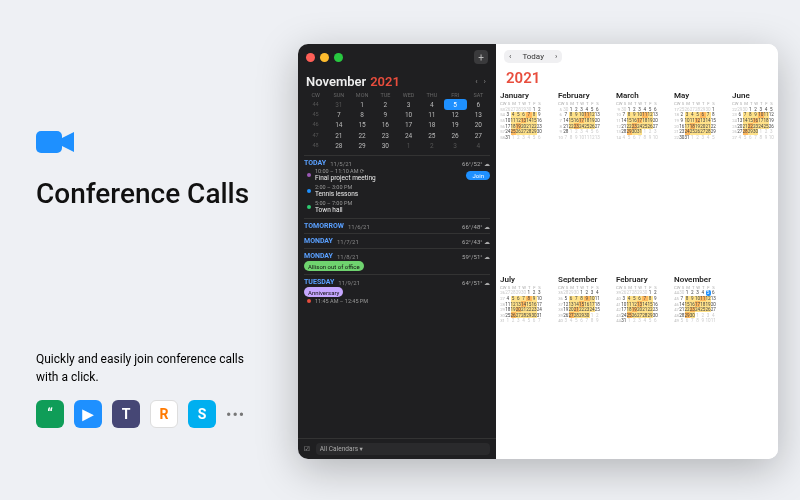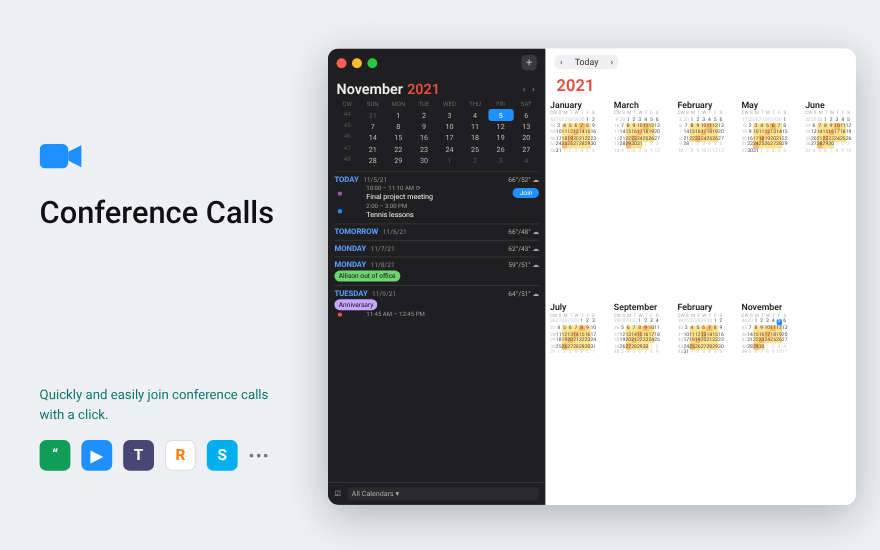--- a/index.html
+++ b/index.html
@@ -1,19 +1,19 @@
 <!DOCTYPE html>
 <html><head>
 <meta charset="utf-8">
 <style>
 *{box-sizing:border-box;margin:0;padding:0;font-family:-apple-system,BlinkMacSystemFont,"Segoe UI",Roboto,sans-serif}
 body{width:800px;height:500px;background:#eef0f4;position:relative;overflow:hidden}
 .promo{position:absolute;left:36px;top:128px;width:230px}
 .promo-title{font-size:28px;font-weight:500;color:#111;margin-top:18px;line-height:1.15}
-.promo-sub{font-size:12px;color:#0f766e;margin-top:140px;line-height:1.5}
+.promo-sub{font-size:12px;color:#000000;margin-top:140px;line-height:1.5}
 .icon-row{display:flex;gap:10px;margin-top:14px;align-items:center}
 .app-ico{width:28px;height:28px;border-radius:6px;display:flex;align-items:center;justify-content:center;font-size:14px;color:#fff;font-weight:700}
 .app-window{position:absolute;left:298px;top:44px;width:480px;height:415px;background:#fff;border-radius:10px;box-shadow:0 10px 40px rgba(0,0,0,.25);display:flex;overflow:hidden}
 .sidebar{width:198px;background:#1f1f21;color:#eee;display:flex;flex-direction:column;font-size:8px}
 .titlebar{display:flex;align-items:center;padding:6px 8px;gap:5px}
 .dot{width:9px;height:9px;border-radius:50%}
 .plusbtn{margin-left:auto;width:14px;height:14px;background:#3a3a3c;border-radius:4px;color:#bbb;display:flex;align-items:center;justify-content:center;font-size:10px}
 .month-hdr{padding:4px 8px 2px;display:flex;align-items:center}
 .month-hdr .m{font-size:13px;font-weight:600}
 .month-hdr .y{font-size:13px;font-weight:600;color:#e84d3d;margin-left:4px}
@@ -24,21 +24,21 @@
 .mc-head{color:#666;font-size:5.5px}
 .mc-cw{color:#555;font-size:5.5px}
 .mc-today{background:#1e90ff;border-radius:3px;color:#fff}
 .mc-dim{color:#555}
 .agenda{flex:1;overflow:hidden;padding:0 6px}
 .ag-day{border-top:1px solid #333;padding:3px 0}
 .ag-dh{display:flex;align-items:center;gap:4px}
 .ag-dhl{font-size:7px;font-weight:700;color:#5aa0ff}
 .ag-date{font-size:6px;color:#888}
 .ag-weather{margin-left:auto;font-size:6px;color:#aaa}
-.ag-ev{display:flex;align-items:center;gap:22px;padding:1px 0 1px 3px}
+.ag-ev{display:flex;align-items:center;gap:4px;padding:1px 0 1px 3px}
 .ev-dot{width:4px;height:4px;border-radius:50%}
 .ev-time{font-size:5.5px;color:#999}
 .ev-title{font-size:6.5px;color:#eee}
 .join{margin-left:auto;background:#1e90ff;color:#fff;border-radius:6px;padding:1px 6px;font-size:6px}
 .pill{border-radius:6px;padding:1.5px 4px;font-size:6px;color:#111;display:inline-block;margin-top:1px}
 .sb-foot{padding:4px 6px;display:flex;align-items:center;gap:6px;font-size:6.5px;color:#aaa;border-top:1px solid #333}
 .sb-foot .allcal{flex:1;text-align:left;background:#2a2a2c;border-radius:4px;padding:2px 4px}
 .main{flex:1;background:#fff;display:flex;flex-direction:column}
 .toolbar{display:flex;align-items:center;padding:6px 8px;gap:4px}
 .tb-nav{display:flex;align-items:center;gap:0;background:#f0f0f2;border-radius:5px}
@@ -172,20 +172,27 @@
             </div>
             <span class="join">Join</span>
           </div>
           <div class="ag-ev">
             <span class="ev-dot" style="background:#1e90ff"></span>
             <div>
               <div class="ev-time">2:00 – 3:00 PM</div>
               <div class="ev-title">Tennis lessons</div>
             </div>
           </div>
+          <div class="ag-ev">
+            <span class="ev-dot" style="background:#2ecc71"></span>
+            <div>
+              <div class="ev-time">5:00 – 7:00 PM</div>
+              <div class="ev-title">Town hall</div>
+            </div>
+          </div>
         </div>
         <div class="ag-day">
           <div class="ag-dh">
             <span class="ag-dhl">TOMORROW</span>
             <span class="ag-date">11/6/21</span>
             <span class="ag-weather">66°/48° ☁</span>
           </div>
         </div>
         <div class="ag-day">
           <div class="ag-dh">
@@ -293,20 +300,93 @@
             <div class="ym-cell">31</div>
             <div class="ym-cell ym-dim">1</div>
             <div class="ym-cell ym-dim">2</div>
             <div class="ym-cell ym-dim">3</div>
             <div class="ym-cell ym-dim">4</div>
             <div class="ym-cell ym-dim">5</div>
             <div class="ym-cell ym-dim">6</div>
           </div>
         </div>
         <div class="ym">
+          <div class="ym-name">February</div>
+          <div class="ym-row">
+            <div class="ym-cell ym-head">CW</div>
+            <div class="ym-cell ym-head">S</div>
+            <div class="ym-cell ym-head">M</div>
+            <div class="ym-cell ym-head">T</div>
+            <div class="ym-cell ym-head">W</div>
+            <div class="ym-cell ym-head">T</div>
+            <div class="ym-cell ym-head">F</div>
+            <div class="ym-cell ym-head">S</div>
+          </div>
+          <div class="ym-row">
+            <div class="ym-cell ym-cw">5</div>
+            <div class="ym-cell ym-dim">30</div>
+            <div class="ym-cell">1</div>
+            <div class="ym-cell">2</div>
+            <div class="ym-cell">3</div>
+            <div class="ym-cell">4</div>
+            <div class="ym-cell">5</div>
+            <div class="ym-cell">6</div>
+          </div>
+          <div class="ym-row">
+            <div class="ym-cell ym-cw">6</div>
+            <div class="ym-cell">7</div>
+            <div class="ym-cell ym-hi">8</div>
+            <div class="ym-cell ym-hi">9</div>
+            <div class="ym-cell ym-hi">10</div>
+            <div class="ym-cell ym-hi2">11</div>
+            <div class="ym-cell ym-hi">12</div>
+            <div class="ym-cell">13</div>
+          </div>
+          <div class="ym-row">
+            <div class="ym-cell ym-cw">7</div>
+            <div class="ym-cell">14</div>
+            <div class="ym-cell ym-hi">15</div>
+            <div class="ym-cell ym-hi">16</div>
+            <div class="ym-cell ym-hi2">17</div>
+            <div class="ym-cell ym-hi">18</div>
+            <div class="ym-cell ym-hi">19</div>
+            <div class="ym-cell">20</div>
+          </div>
+          <div class="ym-row">
+            <div class="ym-cell ym-cw">8</div>
+            <div class="ym-cell">21</div>
+            <div class="ym-cell ym-hi">22</div>
+            <div class="ym-cell ym-hi2">23</div>
+            <div class="ym-cell ym-hi">24</div>
+            <div class="ym-cell ym-hi">25</div>
+            <div class="ym-cell ym-hi">26</div>
+            <div class="ym-cell">27</div>
+          </div>
+          <div class="ym-row">
+            <div class="ym-cell ym-cw">9</div>
+            <div class="ym-cell">28</div>
+            <div class="ym-cell ym-dim">1</div>
+            <div class="ym-cell ym-dim">2</div>
+            <div class="ym-cell ym-dim">3</div>
+            <div class="ym-cell ym-dim">4</div>
+            <div class="ym-cell ym-dim">5</div>
+            <div class="ym-cell ym-dim">6</div>
+          </div>
+          <div class="ym-row">
+            <div class="ym-cell ym-cw">10</div>
+            <div class="ym-cell ym-dim">7</div>
+            <div class="ym-cell ym-dim">8</div>
+            <div class="ym-cell ym-dim">9</div>
+            <div class="ym-cell ym-dim">10</div>
+            <div class="ym-cell ym-dim">11</div>
+            <div class="ym-cell ym-dim">12</div>
+            <div class="ym-cell ym-dim">13</div>
+          </div>
+        </div>
+        <div class="ym">
           <div class="ym-name">March</div>
           <div class="ym-row">
             <div class="ym-cell ym-head">CW</div>
             <div class="ym-cell ym-head">S</div>
             <div class="ym-cell ym-head">M</div>
             <div class="ym-cell ym-head">T</div>
             <div class="ym-cell ym-head">W</div>
             <div class="ym-cell ym-head">T</div>
             <div class="ym-cell ym-head">F</div>
             <div class="ym-cell ym-head">S</div>
@@ -366,93 +446,20 @@
             <div class="ym-cell ym-dim">4</div>
             <div class="ym-cell ym-dim">5</div>
             <div class="ym-cell ym-dim">6</div>
             <div class="ym-cell ym-dim">7</div>
             <div class="ym-cell ym-dim">8</div>
             <div class="ym-cell ym-dim">9</div>
             <div class="ym-cell ym-dim">10</div>
           </div>
         </div>
         <div class="ym">
-          <div class="ym-name">February</div>
-          <div class="ym-row">
-            <div class="ym-cell ym-head">CW</div>
-            <div class="ym-cell ym-head">S</div>
-            <div class="ym-cell ym-head">M</div>
-            <div class="ym-cell ym-head">T</div>
-            <div class="ym-cell ym-head">W</div>
-            <div class="ym-cell ym-head">T</div>
-            <div class="ym-cell ym-head">F</div>
-            <div class="ym-cell ym-head">S</div>
-          </div>
-          <div class="ym-row">
-            <div class="ym-cell ym-cw">5</div>
-            <div class="ym-cell ym-dim">30</div>
-            <div class="ym-cell">1</div>
-            <div class="ym-cell">2</div>
-            <div class="ym-cell">3</div>
-            <div class="ym-cell">4</div>
-            <div class="ym-cell">5</div>
-            <div class="ym-cell">6</div>
-          </div>
-          <div class="ym-row">
-            <div class="ym-cell ym-cw">6</div>
-            <div class="ym-cell">7</div>
-            <div class="ym-cell ym-hi">8</div>
-            <div class="ym-cell ym-hi">9</div>
-            <div class="ym-cell ym-hi">10</div>
-            <div class="ym-cell ym-hi2">11</div>
-            <div class="ym-cell ym-hi">12</div>
-            <div class="ym-cell">13</div>
-          </div>
-          <div class="ym-row">
-            <div class="ym-cell ym-cw">7</div>
-            <div class="ym-cell">14</div>
-            <div class="ym-cell ym-hi">15</div>
-            <div class="ym-cell ym-hi">16</div>
-            <div class="ym-cell ym-hi2">17</div>
-            <div class="ym-cell ym-hi">18</div>
-            <div class="ym-cell ym-hi">19</div>
-            <div class="ym-cell">20</div>
-          </div>
-          <div class="ym-row">
-            <div class="ym-cell ym-cw">8</div>
-            <div class="ym-cell">21</div>
-            <div class="ym-cell ym-hi">22</div>
-            <div class="ym-cell ym-hi2">23</div>
-            <div class="ym-cell ym-hi">24</div>
-            <div class="ym-cell ym-hi">25</div>
-            <div class="ym-cell ym-hi">26</div>
-            <div class="ym-cell">27</div>
-          </div>
-          <div class="ym-row">
-            <div class="ym-cell ym-cw">9</div>
-            <div class="ym-cell">28</div>
-            <div class="ym-cell ym-dim">1</div>
-            <div class="ym-cell ym-dim">2</div>
-            <div class="ym-cell ym-dim">3</div>
-            <div class="ym-cell ym-dim">4</div>
-            <div class="ym-cell ym-dim">5</div>
-            <div class="ym-cell ym-dim">6</div>
-          </div>
-          <div class="ym-row">
-            <div class="ym-cell ym-cw">10</div>
-            <div class="ym-cell ym-dim">7</div>
-            <div class="ym-cell ym-dim">8</div>
-            <div class="ym-cell ym-dim">9</div>
-            <div class="ym-cell ym-dim">10</div>
-            <div class="ym-cell ym-dim">11</div>
-            <div class="ym-cell ym-dim">12</div>
-            <div class="ym-cell ym-dim">13</div>
-          </div>
-        </div>
-        <div class="ym">
           <div class="ym-name">May</div>
           <div class="ym-row">
             <div class="ym-cell ym-head">CW</div>
             <div class="ym-cell ym-head">S</div>
             <div class="ym-cell ym-head">M</div>
             <div class="ym-cell ym-head">T</div>
             <div class="ym-cell ym-head">W</div>
             <div class="ym-cell ym-head">T</div>
             <div class="ym-cell ym-head">F</div>
             <div class="ym-cell ym-head">S</div>

